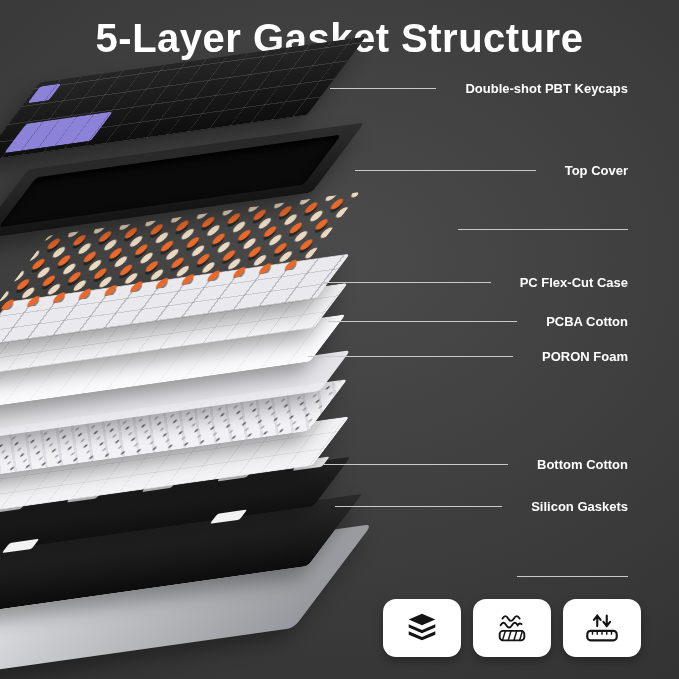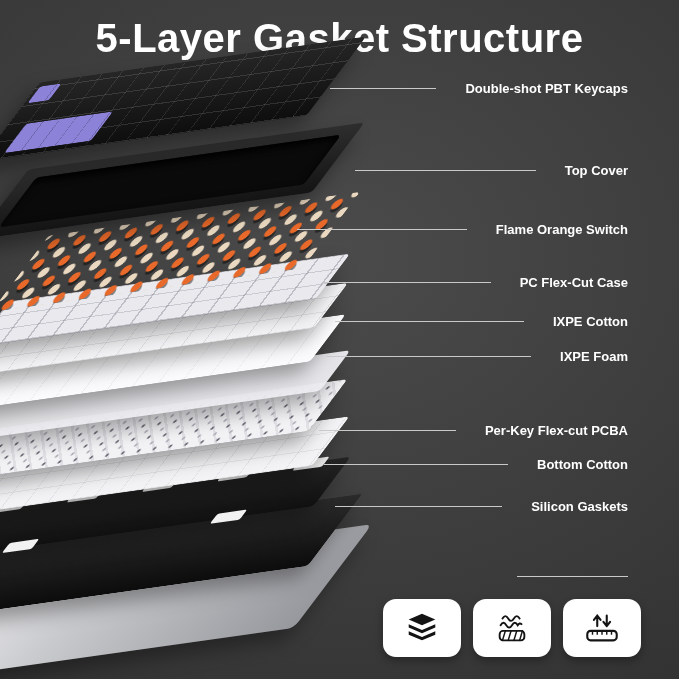--- a/index.html
+++ b/index.html
@@ -140,37 +140,32 @@
   <div class="label-row" style="top:80px">
     <div class="leader" style="width:106px"></div>
     <span class="label-text">Double-shot PBT Keycaps</span>
   </div>
   <div class="label-row" style="top:162px">
     <div class="leader" style="width:181px"></div>
     <span class="label-text">Top Cover</span>
   </div>
   <div class="label-row" style="top:221px">
     <div class="leader" style="width:170px"></div>
-    <span class="label-text">Flame Orange Switch</span>
   </div>
   <div class="label-row" style="top:274px">
     <div class="leader" style="width:168px"></div>
     <span class="label-text">PC Flex-Cut Case</span>
   </div>
   <div class="label-row" style="top:313px">
     <div class="leader" style="width:189px"></div>
-    <span class="label-text">IXPE Cotton</span>
+    <span class="label-text">PCBA Cotton</span>
   </div>
   <div class="label-row" style="top:348px">
     <div class="leader" style="width:205px"></div>
-    <span class="label-text">IXPE Foam</span>
-  </div>
-  <div class="label-row" style="top:422px">
-    <div class="leader" style="width:137px"></div>
-    <span class="label-text">Per-Key Flex-cut PCBA</span>
+    <span class="label-text">PORON Foam</span>
   </div>
   <div class="label-row" style="top:456px">
     <div class="leader" style="width:184px"></div>
     <span class="label-text">Bottom Cotton</span>
   </div>
   <div class="label-row" style="top:498px">
     <div class="leader" style="width:167px"></div>
     <span class="label-text">Silicon Gaskets</span>
   </div>
   <div class="label-row" style="top:568px">

